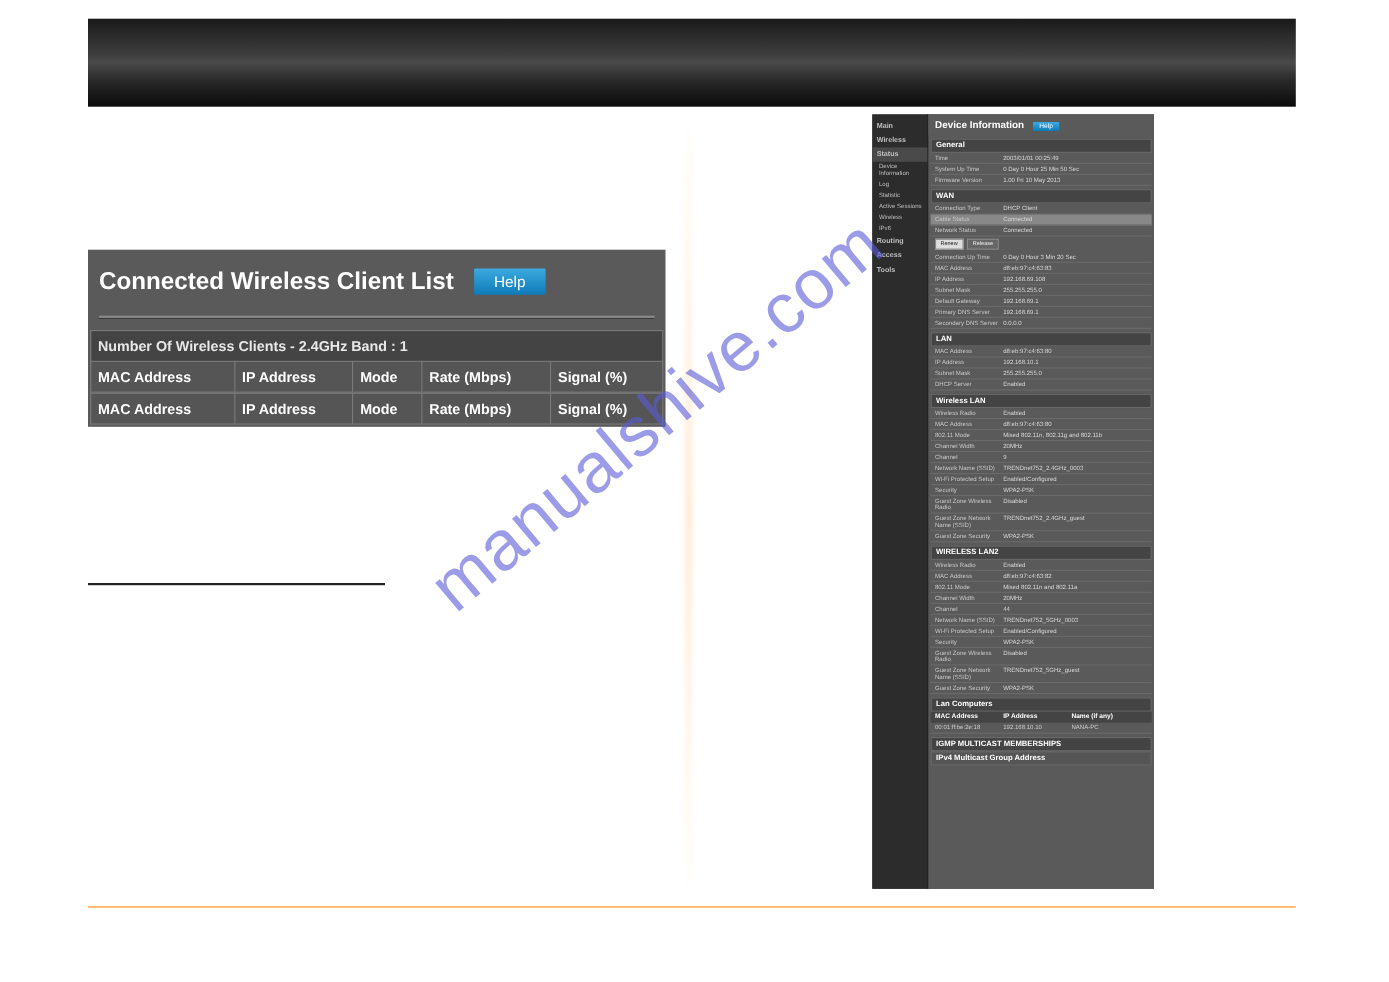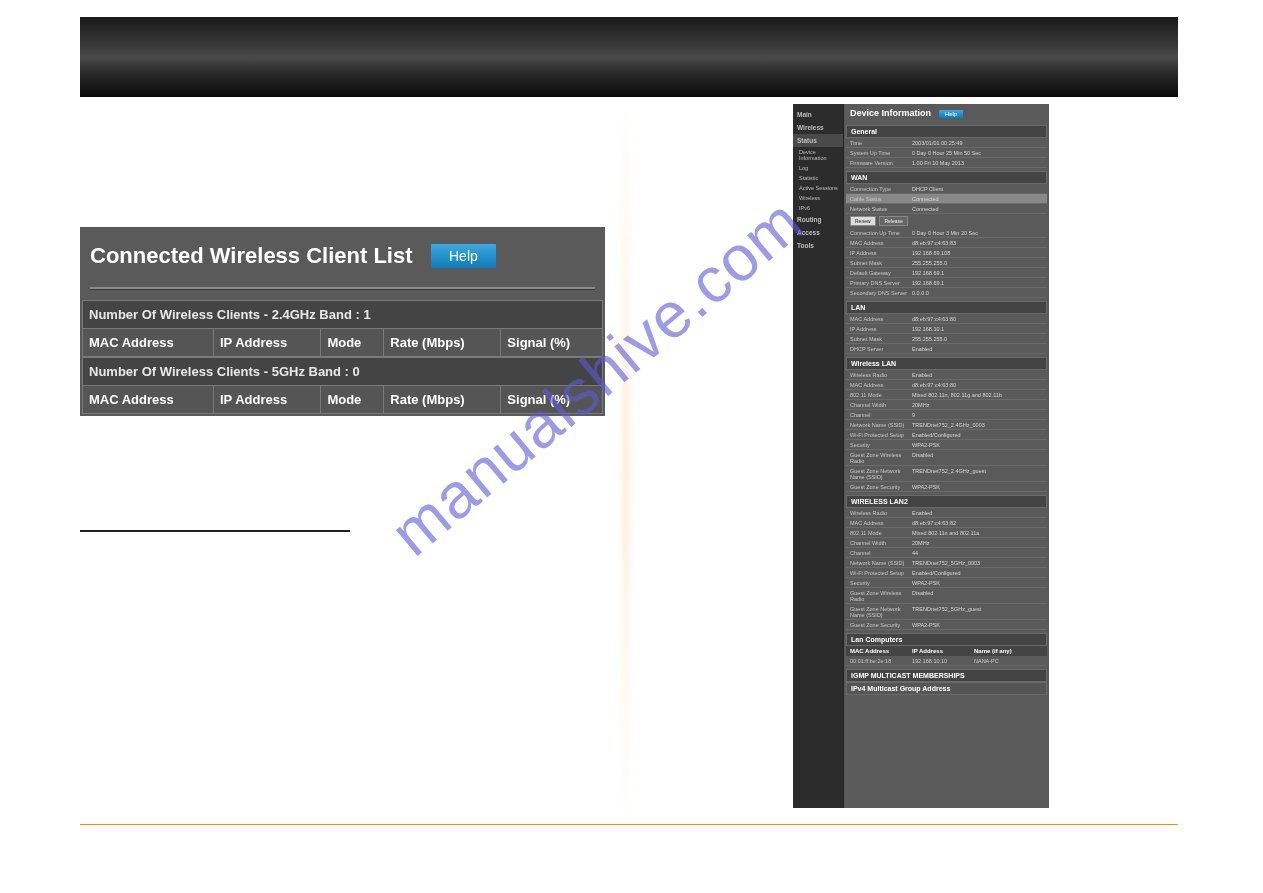--- a/index.html
+++ b/index.html
@@ -73,23 +73,20 @@
           <th>MAC Address</th>
           <th>IP Address</th>
           <th>Mode</th>
           <th>Rate (Mbps)</th>
           <th>Signal (%)</th>
         </tr>
       </tbody>
         </table>
       <table class="tbl">
         <tbody>
-            <tr class="band-row">
-              <td colspan="5">Number Of Wireless Clients - 5GHz Band : 0</td>
-            </tr>
         <tr>
           <th>MAC Address</th>
           <th>IP Address</th>
           <th>Mode</th>
           <th>Rate (Mbps)</th>
           <th>Signal (%)</th>
         </tr>
       </tbody>
         </table>
     </div>

